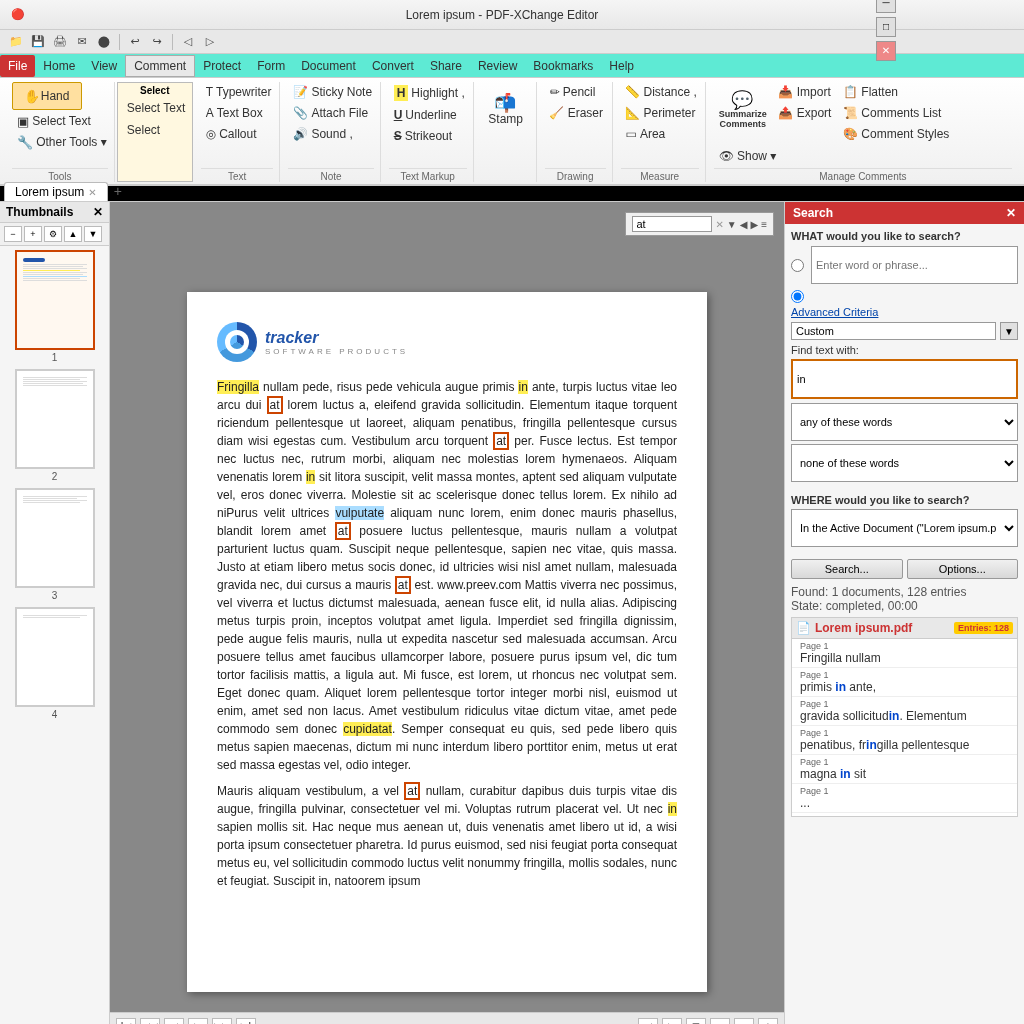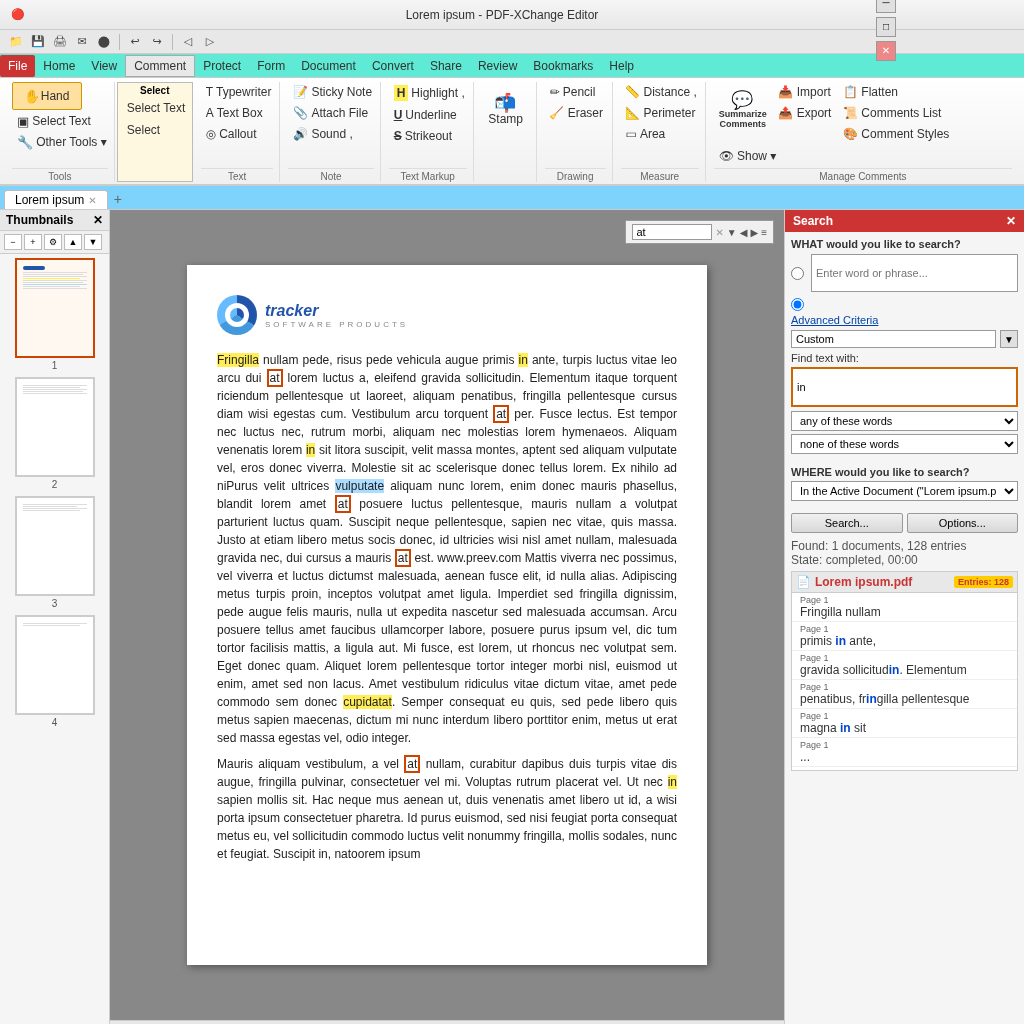--- a/index.html
+++ b/index.html
@@ -35,61 +35,61 @@
     .ribbon-group-label { text-align: center; font-size: 10px; color: #666; margin-top: 2px; border-top: 1px solid #ddd; padding-top: 2px; }
     .ribbon-buttons { display: flex; flex-wrap: wrap; gap: 2px; flex: 1; align-items: flex-start; }
     .ribbon-btn { display: flex; flex-direction: column; align-items: center; justify-content: center; padding: 2px 4px; min-width: 40px; cursor: pointer; border: 1px solid transparent; border-radius: 2px; font-size: 10px; color: #333; text-align: center; }
     .ribbon-btn.active { background: #ffe0a0; border-color: #cc9900; }
     .ribbon-btn-large { min-width: 50px; min-height: 58px; }
     .ribbon-icon { font-size: 18px; line-height: 1; }
     .ribbon-icon-sm { font-size: 13px; line-height: 1; }
     .ribbon-btn-sm { display: flex; align-items: center; gap: 3px; padding: 2px 4px; cursor: pointer; border: 1px solid transparent; border-radius: 2px; font-size: 10px; color: #333; white-space: nowrap; }
 
     
-    .doc-tabs { height: 24px; background: #7dd3fc; display: flex; align-items: flex-end; padding: 0 4px; border-bottom: 1px solid #ccc; }
+    .doc-tabs { height: 16px; background: #000000; display: flex; align-items: flex-end; padding: 0 4px; border-bottom: 1px solid #ccc; }
     .doc-tab { padding: 2px 10px; background: #fff; border: 1px solid #bbb; border-bottom: none; font-size: 11px; cursor: pointer; border-radius: 3px 3px 0 0; display: flex; align-items: center; gap: 4px; }
     .doc-tab-close { font-size: 10px; color: #999; cursor: pointer; }
     .doc-tab-add { padding: 2px 6px; font-size: 14px; cursor: pointer; color: #666; }
 
     
     .main-content { display: flex; height: calc(1024px - 30px - 24px - 24px - 86px - 22px); }
 
     
     .thumbnails-panel { width: 110px; background: #f5f5f5; border-right: 1px solid #ccc; display: flex; flex-direction: column; overflow: hidden; }
     .thumbnails-header { padding: 3px 6px; background: #e8e8e8; border-bottom: 1px solid #ccc; font-size: 11px; font-weight: bold; display: flex; justify-content: space-between; align-items: center; }
     .thumbnails-toolbar { display: flex; align-items: center; gap: 2px; padding: 3px 4px; border-bottom: 1px solid #ccc; background: #f0f0f0; }
     .thumb-btn { width: 18px; height: 16px; border: 1px solid #bbb; background: #fff; font-size: 9px; cursor: pointer; display: flex; align-items: center; justify-content: center; }
     .thumbnails-list { flex: 1; overflow-y: auto; padding: 4px; }
     .thumbnail-item { margin-bottom: 6px; cursor: pointer; display: flex; flex-direction: column; align-items: center; }
     .thumbnail-img { width: 80px; height: 100px; background: #fff; border: 2px solid #ccc; display: flex; align-items: center; justify-content: center; font-size: 8px; color: #999; }
     .thumbnail-img.selected { border-color: #cc4400; }
     .thumbnail-num { font-size: 10px; color: #555; margin-top: 2px; }
 
     
     .pdf-viewer { flex: 1; background: #888; display: flex; flex-direction: column; overflow: hidden; position: relative; }
-    .pdf-page-area { flex: 1; overflow: auto; padding: 20px; display: flex; justify-content: center; align-items: center; border-radius: 18px; }
+    .pdf-page-area { flex: 1; overflow: auto; padding: 20px; display: flex; justify-content: center; align-items: flex-end; border-radius: 18px; }
     .pdf-page { background: #fff; width: 520px; min-height: 700px; padding: 30px 30px 20px 30px; box-shadow: 2px 2px 8px rgba(0,0,0,0.4); position: relative; }
     .pdf-logo-area { display: flex; align-items: center; gap: 8px; margin-bottom: 16px; }
     .pdf-text { font-size: 9.5px; color: #222; line-height: 1.5; text-align: justify; }
     .pdf-text p { margin-bottom: 8px; }
     .highlight-yellow { background: #ffee55; }
     .highlight-blue { background: #aaddff; }
     .search-bar-floating { position: absolute; top: 10px; right: 10px; background: #f0f0f0; border: 1px solid #999; padding: 3px 6px; display: flex; align-items: center; gap: 3px; z-index: 10; }
     .search-input-float { width: 80px; border: 1px solid #999; padding: 1px 3px; font-size: 11px; }
     .pdf-footer { height: 28px; background: #e8e8e8; border-top: 1px solid #ccc; display: flex; align-items: center; padding: 0 6px; gap: 4px; font-size: 11px; }
     .footer-btn { width: 20px; height: 18px; border: 1px solid #bbb; background: #fff; cursor: pointer; display: flex; align-items: center; justify-content: center; font-size: 10px; }
 
     
     .search-panel { width: 240px; background: #f5f5f5; border-left: 1px solid #ccc; display: flex; flex-direction: column; overflow: hidden; }
     .search-panel-header { background: #cc3333; color: white; padding: 4px 8px; font-size: 12px; font-weight: bold; display: flex; justify-content: space-between; align-items: center; }
     .search-panel-body { flex: 1; overflow-y: auto; padding: 6px; }
     .search-section-title { font-size: 11px; font-weight: bold; color: #333; margin-bottom: 4px; }
     .search-input-row { display: flex; align-items: center; gap: 4px; margin-bottom: 6px; }
     .search-text-input { width: 100%; border: 1px solid #999; padding: 12px 4px; font-size: 11px; background: #fff; }
-    .search-dropdown { width: 100%; border: 1px solid #999; padding: 2px 4px; font-size: 11px; background: #fff; }
+    .search-dropdown { width: 100%; border: 1px solid #999; padding: 11px 4px; font-size: 11px; background: #fff; }
     .search-link { color: #0044aa; font-size: 11px; cursor: pointer; text-decoration: underline; margin-bottom: 4px; display: block; }
     .custom-row { display: flex; align-items: center; gap: 4px; margin-bottom: 4px; }
     .custom-input { flex: 1; border: 1px solid #999; padding: 2px 4px; font-size: 11px; }
     .custom-btn { width: 18px; height: 18px; border: 1px solid #999; background: #e0e0e0; font-size: 10px; cursor: pointer; display: flex; align-items: center; justify-content: center; }
     .find-label { font-size: 11px; color: #333; margin-bottom: 3px; margin-top: 4px; }
     .where-label { font-size: 11px; color: #333; margin-bottom: 3px; margin-top: 6px; font-weight: bold; }
     .search-action-row { display: flex; gap: 4px; margin-top: 6px; }
     .search-action-btn { flex: 1; padding: 3px 6px; border: 1px solid #999; background: linear-gradient(to bottom, #f0f0f0, #d8d8d8); font-size: 11px; cursor: pointer; border-radius: 2px; }
     .search-results-label { font-size: 10px; color: #555; margin-top: 6px; margin-bottom: 4px; }
     .search-results-list { border: 1px solid #ccc; background: #fff; flex: 1; overflow-y: auto; }

